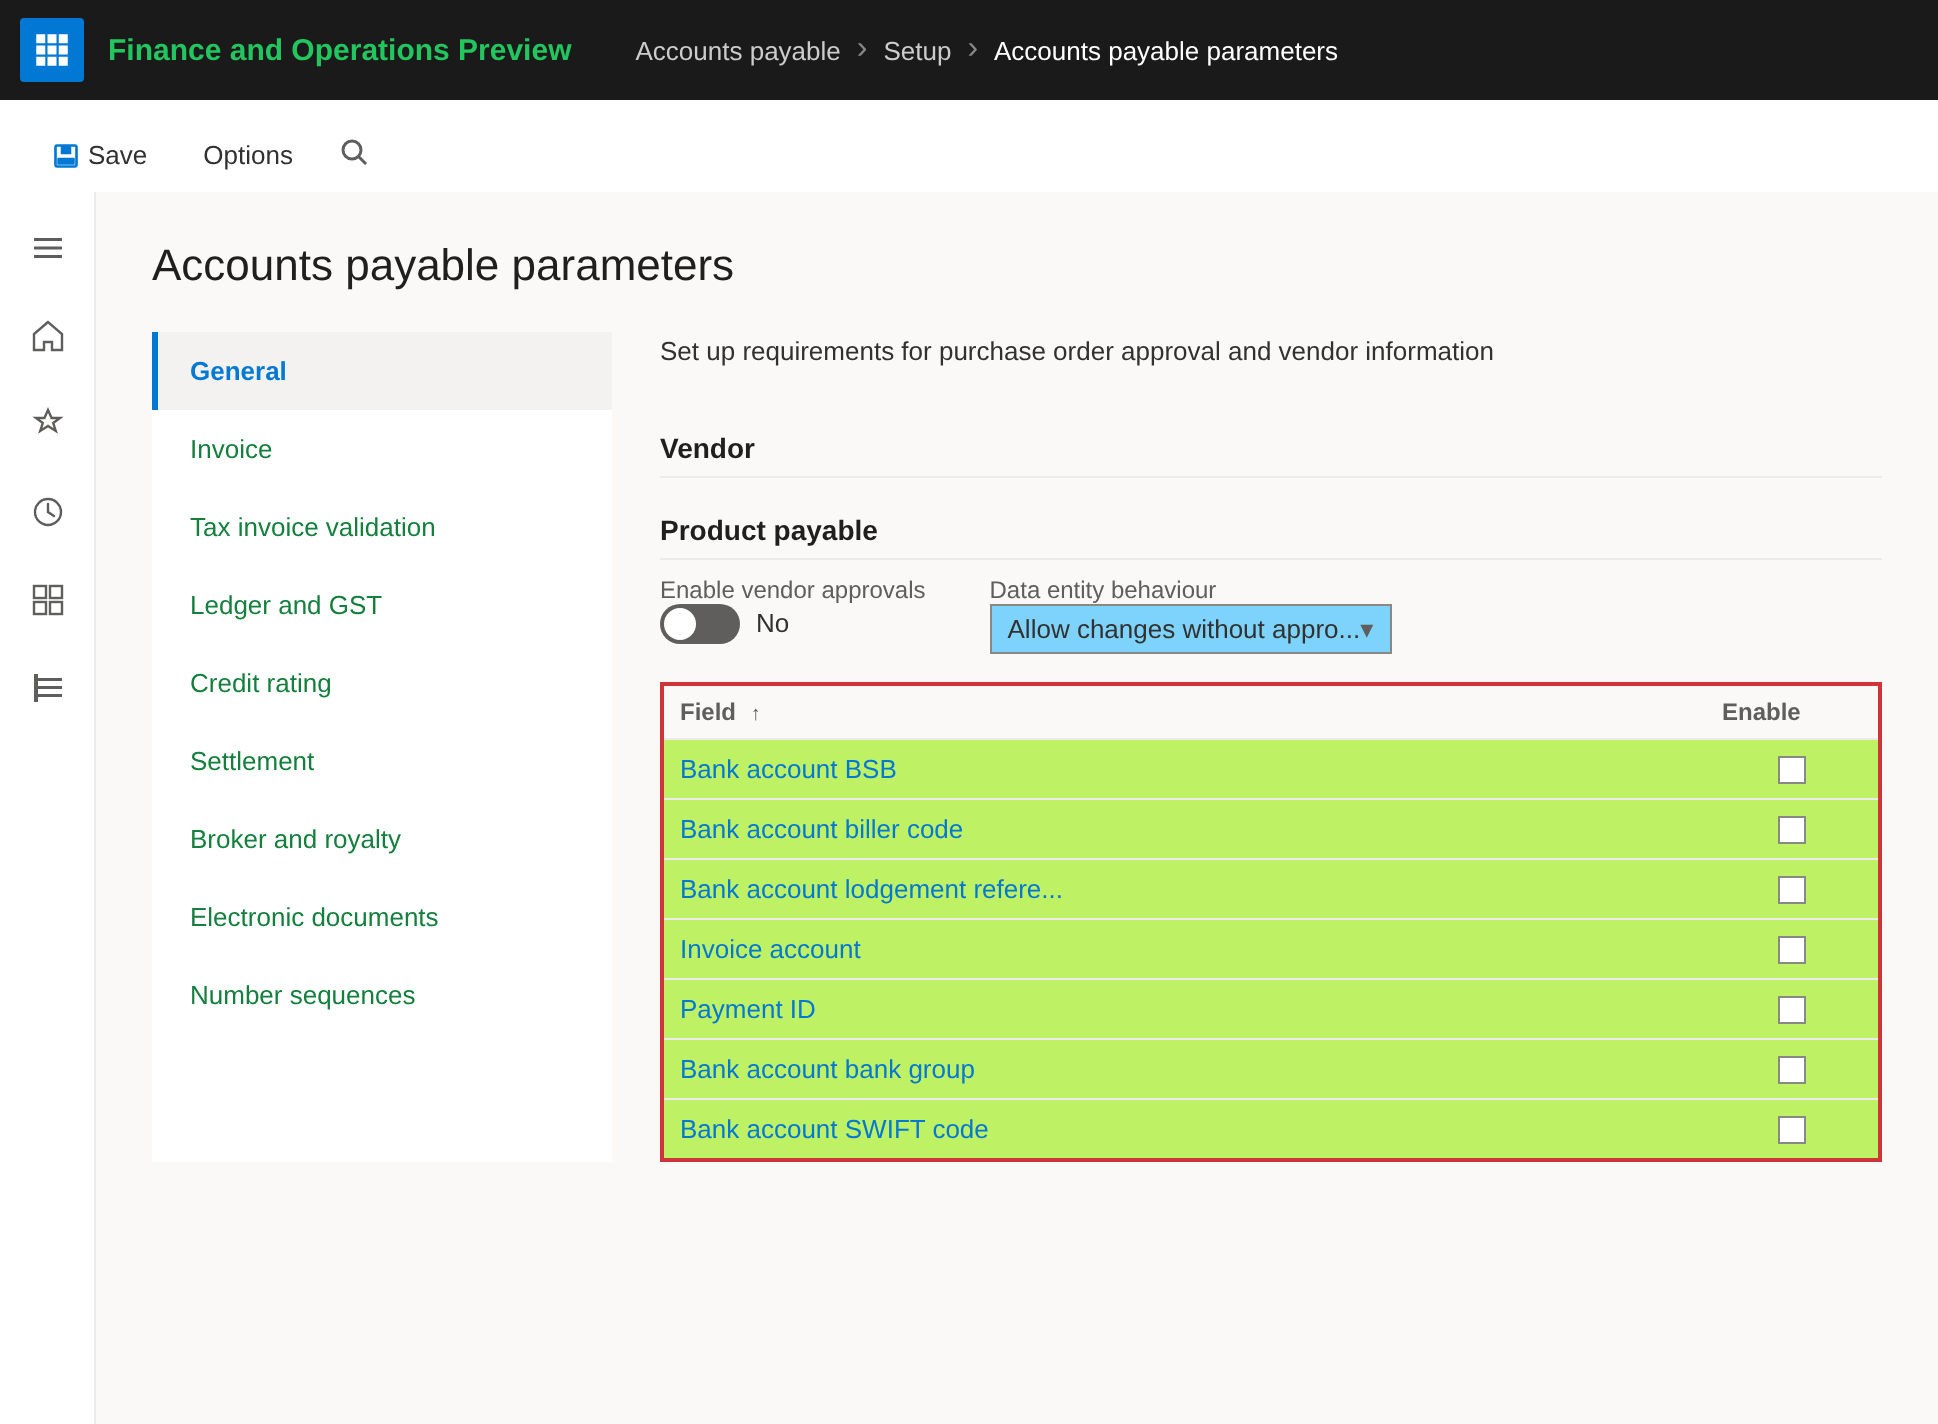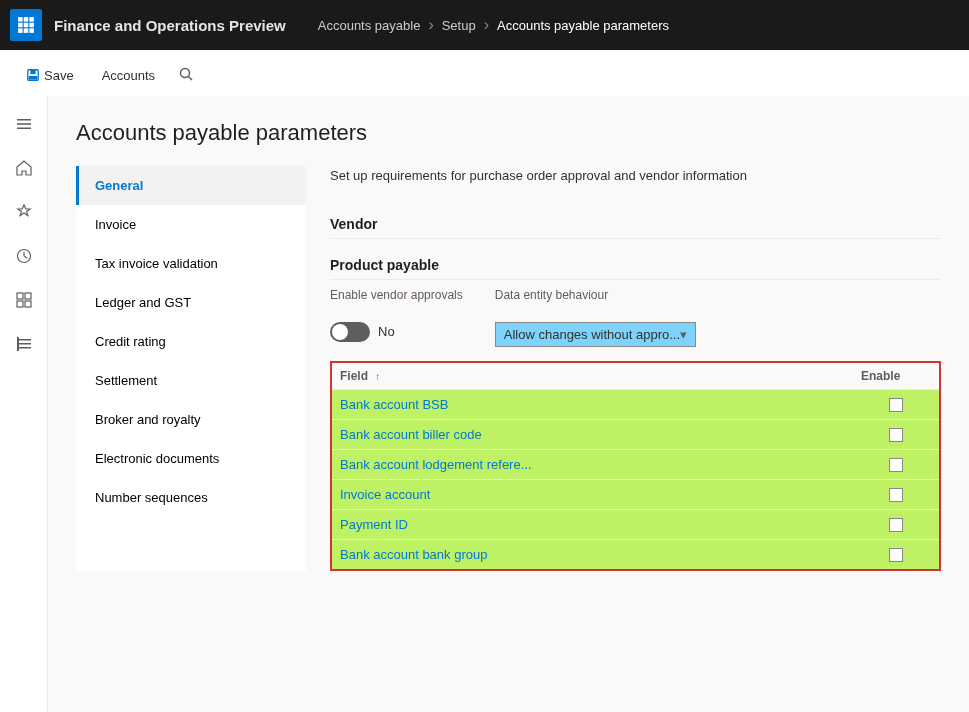--- a/index.html
+++ b/index.html
@@ -16,21 +16,21 @@
     }
     .app-grid-icon {
       background: #0078d4;
       width: 32px; height: 32px;
       display: flex; align-items: center; justify-content: center;
       border-radius: 2px;
       flex-shrink: 0;
     }
     .app-grid-icon svg { width: 18px; height: 18px; fill: white; }
     .app-title {
-      color: #e5e5e5;
+      color: #22c55e;
       font-size: 15px;
       font-weight: 600;
       white-space: nowrap;
       margin-right: 20px;
     }
     .breadcrumb {
       display: flex;
       align-items: center;
       gap: 8px;
       color: #ccc;
@@ -41,21 +41,21 @@
     .breadcrumb-item.active { color: white; }
 
     
     .toolbar {
       background: #fff;
       height: 56px;
       display: flex;
       align-items: center;
       padding: 0 16px;
       gap: 8px;
-      border-bottom: 6px solid #ef4444;
+      border-bottom: 1px solid #ef4444;
     }
     .toolbar-btn {
       display: flex; align-items: center; gap: 4px;
       padding: 5px 10px;
       border: none; background: transparent;
       font-size: 13px; color: #323130;
       cursor: pointer;
       border-radius: 2px;
     }
     .toolbar-btn svg { width: 14px; height: 14px; }
@@ -113,21 +113,21 @@
     
     .left-nav {
       width: 230px;
       flex-shrink: 0;
       background: #fff;
       border-right: none;
     }
     .nav-item {
       padding: 12px 16px;
       font-size: 13px;
-      color: #000000;
+      color: #15803d;
       cursor: pointer;
       border-left: 3px solid transparent;
     }
     .nav-item.active {
       color: #0078d4;
       border-left: 3px solid #0078d4;
       background: #f3f2f1;
       font-weight: 600;
     }
 
@@ -158,21 +158,21 @@
 
     .form-row {
       display: flex;
       gap: 32px;
       margin-bottom: 14px;
       align-items: flex-start;
     }
     .form-group {
       display: flex;
       flex-direction: column;
-      gap: 20px;
+      gap: 0;
     }
     .form-label {
       font-size: 12px;
       color: #605e5c;
     }
     .toggle-row {
       display: flex;
       align-items: center;
       gap: 8px;
     }
@@ -288,21 +288,21 @@
 <div class="toolbar">
   <button class="toolbar-btn">
     <svg viewBox="0 0 16 16" fill="none" xmlns="http://www.w3.org/2000/svg">
       <rect x="2" y="2" width="12" height="12" rx="1" stroke="#0078d4" stroke-width="1.5" fill="none"></rect>
       <rect x="5" y="2" width="6" height="5" fill="#0078d4"></rect>
       <rect x="3" y="9" width="10" height="4" rx="0.5" fill="#0078d4"></rect>
     </svg>
     <span>Save</span>
   </button>
   <button class="toolbar-btn">
-    <span>Accounts</span>
+    <span>Options</span>
   </button>
   <button class="search-btn">
     <svg width="16" height="16" viewBox="0 0 16 16" fill="none">
       <circle cx="7" cy="7" r="4.5" stroke="#605e5c" stroke-width="1.5"></circle>
       <line x1="10.5" y1="10.5" x2="14" y2="14" stroke="#605e5c" stroke-width="1.5"></line>
     </svg>
   </button>
 </div>
 
 <div class="left-sidebar">
@@ -429,17 +429,23 @@
             <div class="cell-enable">
                 <div class="checkbox"></div>
               </div>
           </div>
           <div class="grid-row">
             <div class="cell-field">Bank account bank group</div>
             <div class="cell-enable">
                 <div class="checkbox"></div>
               </div>
           </div>
+          <div class="grid-row">
+            <div class="cell-field">Bank account SWIFT code</div>
+            <div class="cell-enable">
+                <div class="checkbox"></div>
+              </div>
+          </div>
         </div>
       </div>
     </div>
   </div>
 </div>
 
 </body></html>

